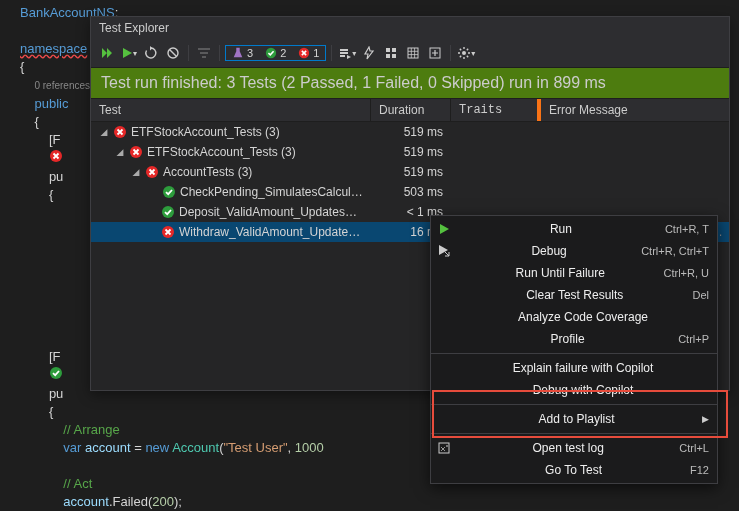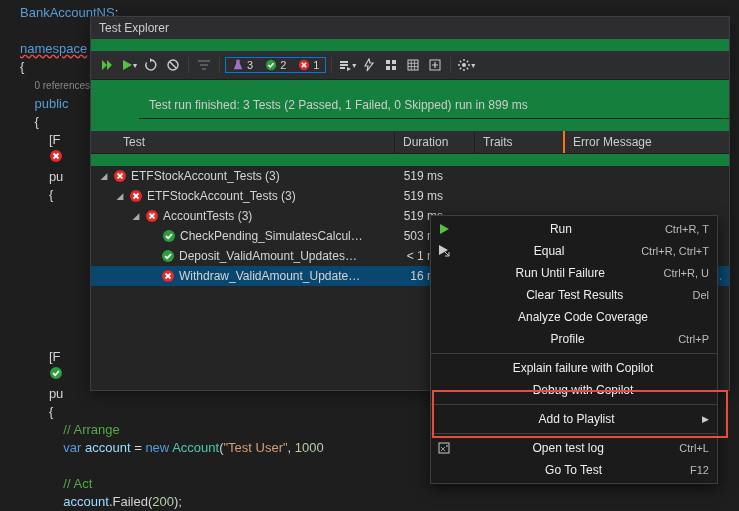--- a/index.html
+++ b/index.html
@@ -9,35 +9,35 @@
 .code-bg .ln { white-space: pre; }
 .kw { color: #569cd6; }
 .cls { color: #4ec9b0; }
 .str { color: #d69d72; }
 .num { color: #b5cea8; }
 .cmt { color: #57a64a; }
 .ref { color: #888; font-size: 10px; }
 .field { color: #9cdcfe; }
 .err-sq { text-decoration: underline wavy #f14c4c; }
 
-.panel { position: absolute; top: 16px; left: 90px; width: 640px; height: 375px; background: #15803d; border: 1px solid #3e3e42; display: flex; flex-direction: column; box-shadow: 0 4px 12px rgba(0,0,0,0.4); gap: 12px; }
+.panel { position: absolute; top: 16px; left: 90px; width: 640px; height: 375px; background: #4d7c0f; border: 1px solid #3e3e42; display: flex; flex-direction: column; box-shadow: 0 4px 12px rgba(0,0,0,0.4); }
 .panel-title { background: #2d2d30; padding: 4px 8px; font-size: 12px; color: #ccc; }
 .toolbar { display: flex; align-items: center; gap: 2px; padding: 4px 6px; background: #2d2d30; border-bottom: 1px solid #1e1e1e; }
 .tb-btn { width: 20px; height: 20px; display: flex; align-items: center; justify-content: center; color: #ccc; border-radius: 2px; cursor: pointer; }
 .tb-sep { width: 1px; height: 16px; background: #3e3e42; margin: 0 3px; }
 .play-all { color: #55c13f; }
 .play-one { color: #55c13f; }
 .counter-group { display: flex; border: 1px solid #007acc; }
 .counter { display: flex; align-items: center; gap: 3px; padding: 1px 6px; font-size: 11px; }
 .counter.total svg, .counter.pass svg, .counter.fail svg { width: 12px; height: 12px; }
-.status-line { padding: 6px 10px; font-size: 12px; color: #ccc; border-bottom: 1px solid #1e1e1e; margin-left: 48px; }
-.grid-header { display: flex; background: #2d2d30; border-bottom: 1px solid #1e1e1e; font-size: 12px; color: #ccc; padding-left: 24px; }
+.status-line { padding: 6px 10px; font-size: 16px; color: #ccc; border-bottom: 1px solid #1e1e1e; }
+.grid-header { display: flex; background: #2d2d30; border-bottom: 1px solid #1e1e1e; font-size: 12px; color: #ccc; }
 .gh-test { width: 280px; padding: 4px 8px; border-right: 1px solid #1e1e1e; }
 .gh-dur { width: 80px; padding: 4px 8px; border-right: 1px solid #1e1e1e; }
-.gh-traits { width: 90px; padding: 4px 8px; border-right: 2px solid #f97316; }
+.gh-traits { width: 90px; padding: 4px 8px; border-right: 4px solid #f97316; font-family: Liberation Mono, monospace; }
 .gh-err { flex: 1; padding: 4px 8px; }
 .tree { flex: 1; overflow: auto; background: #252526; }
 .tree-row { display: flex; align-items: center; font-size: 12px; height: 20px; }
 .tree-row.selected { background: #094771; }
 .tr-label { display: flex; align-items: center; gap: 4px; width: 280px; padding-left: 8px; overflow: hidden; white-space: nowrap; }
 .tr-dur { width: 80px; text-align: right; padding-right: 8px; }
 .tr-traits { width: 90px; }
 .tr-err { flex: 1; padding-left: 8px; overflow: hidden; white-space: nowrap; text-overflow: ellipsis; color: #888; }
 .chev { width: 10px; display: inline-flex; justify-content: center; color: #aaa; font-size: 9px; }
 .status-icon { width: 14px; height: 14px; flex-shrink: 0; }
@@ -295,21 +295,21 @@
       <span class="ctx-label">Run</span>
       <span class="ctx-short">Ctrl+R, T</span>
     </div>
     <div class="ctx-item">
       <span class="ctx-icon">
         <svg width="14" height="14" viewBox="0 0 14 14">
           <path d="M2 1 L11 6 L2 11 Z" fill="#ccc"></path>
           <path d="M8 8 L12 12 M12 8 L12 12 L8 12" stroke="#ccc" fill="none"></path>
         </svg>
       </span>
-      <span class="ctx-label">Equal</span>
+      <span class="ctx-label">Debug</span>
       <span class="ctx-short">Ctrl+R, Ctrl+T</span>
     </div>
     <div class="ctx-item">
       <span class="ctx-icon"></span>
       <span class="ctx-label">Run Until Failure</span>
       <span class="ctx-short">Ctrl+R, U</span>
     </div>
     <div class="ctx-item">
       <span class="ctx-icon"></span>
       <span class="ctx-label">Clear Test Results</span>

